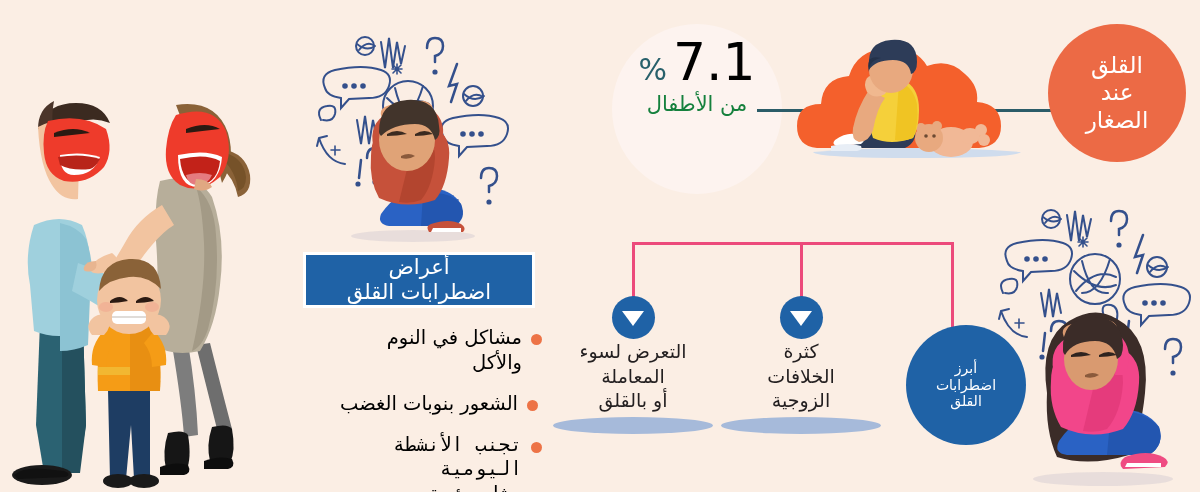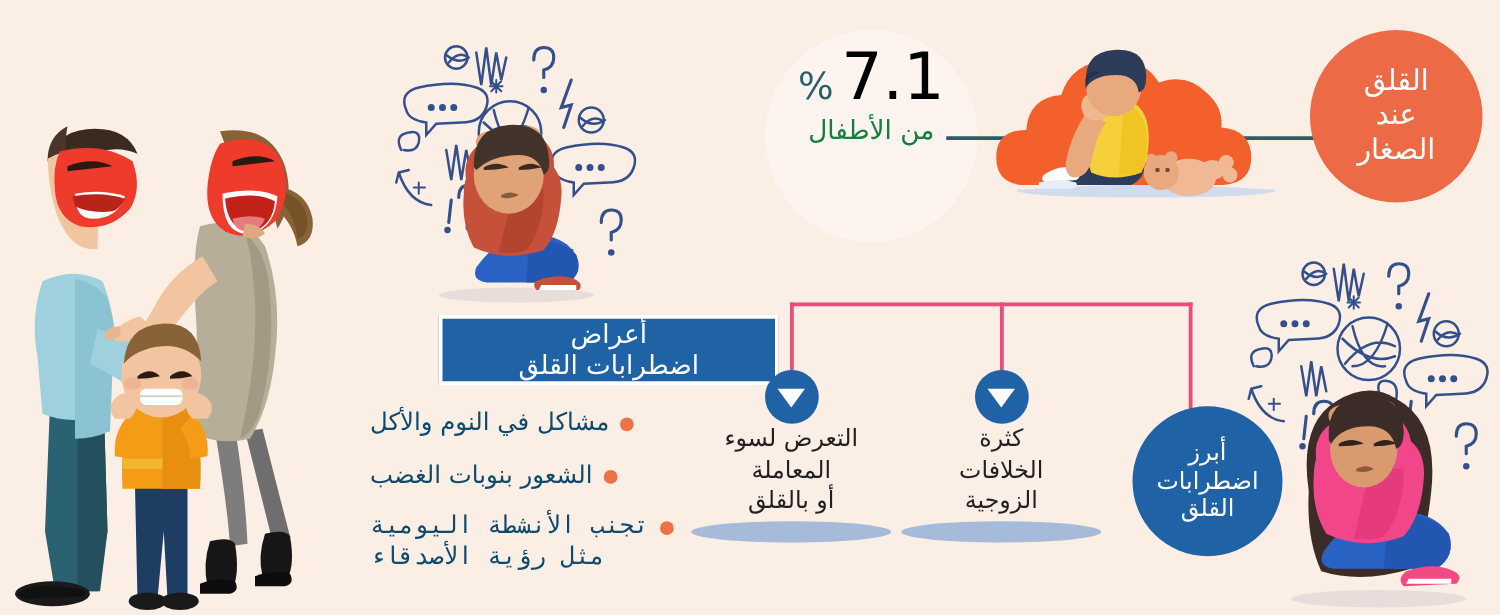--- a/index.html
+++ b/index.html
@@ -42,42 +42,41 @@
     left:1048px;top:24px;width:138px;height:138px;border-radius:50%;
     background:#ec6a45;
     display:flex;align-items:center;justify-content:center;
   }
   .title-circle span{
     color:#ffffff;font-size:23px;line-height:1.18;text-align:center;font-weight:400;
   }
 
   
   .banner{
-    left:303px;top:252px;width:272px;height:56px;
+    left:303px;top:252px;width:232px;height:56px;
     background:#1f62a6;border:3px solid #ffffff;
     display:flex;align-items:center;justify-content:center;
     box-sizing:border-box;
-    margin-left:48px;
   }
   .banner span{
     color:#ffffff;font-size:21px;line-height:1.2;text-align:center;
   }
 
   
   .bullets{left:296px;top:326px;width:246px;direction:rtl;}
   .bullet-row{
     display:flex;align-items:flex-start;justify-content:flex-end;
     gap:9px;margin-bottom:17px;
   }
   .bullet-dot{
     width:11px;height:11px;border-radius:50%;background:#ed7346;
     flex:0 0 11px;margin-top:8px;
   }
   .bullet-text{
-    font-size:19.5px;line-height:1.26;color:#0c4a6e;text-align:left;
+    font-size:19.5px;line-height:1.26;color:#000000;text-align:right;margin-left:44px;
   }
 
   
   .tree-h{left:632px;top:242px;width:322px;height:3px;background:#ec4a7b;}
   .tree-v{width:3px;background:#ec4a7b;position:absolute;}
   .tree-v1{left:632px;top:242px;height:56px;}
   .tree-v2{left:800px;top:242px;height:56px;}
   .tree-v3{left:951px;top:242px;height:90px;}
 
   
@@ -100,21 +99,21 @@
   }
   .node1{left:548px;top:296px;}
   .node2{left:716px;top:296px;}
 
   
   .circle-node{
     left:906px;top:325px;width:120px;height:120px;border-radius:50%;
     background:#1f62a6;display:flex;align-items:center;justify-content:center;
   }
   .circle-node span{
-    color:#ffffff;font-size:19px;line-height:1.2;text-align:center;
+    color:#ffffff;font-size:14px;line-height:1.2;text-align:center;
   }
 
   svg{display:block;}
 </style>
 </head>
 <body>
 
 <div id="stage">
 
   <div class="abs" style="left:0px;top:95px;">

